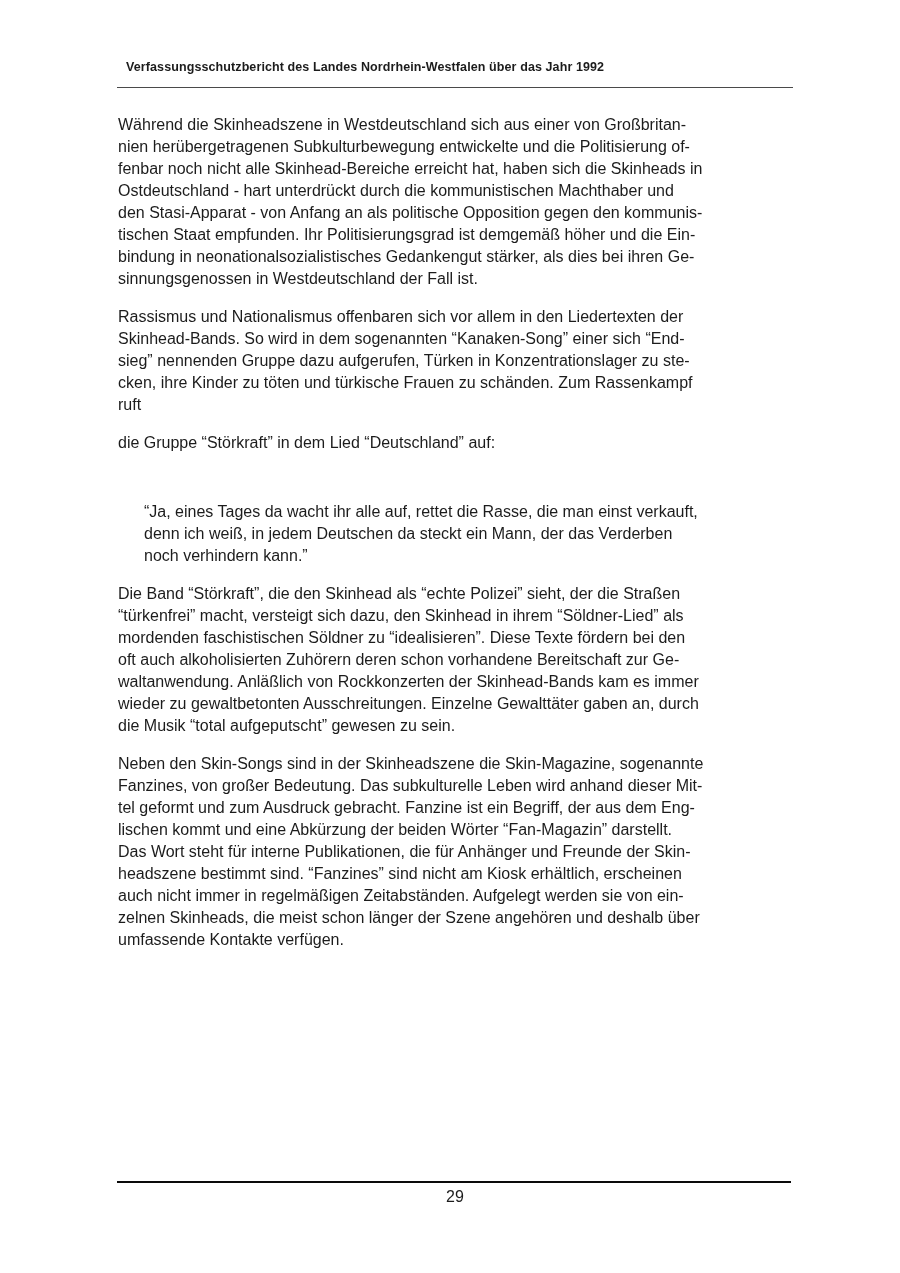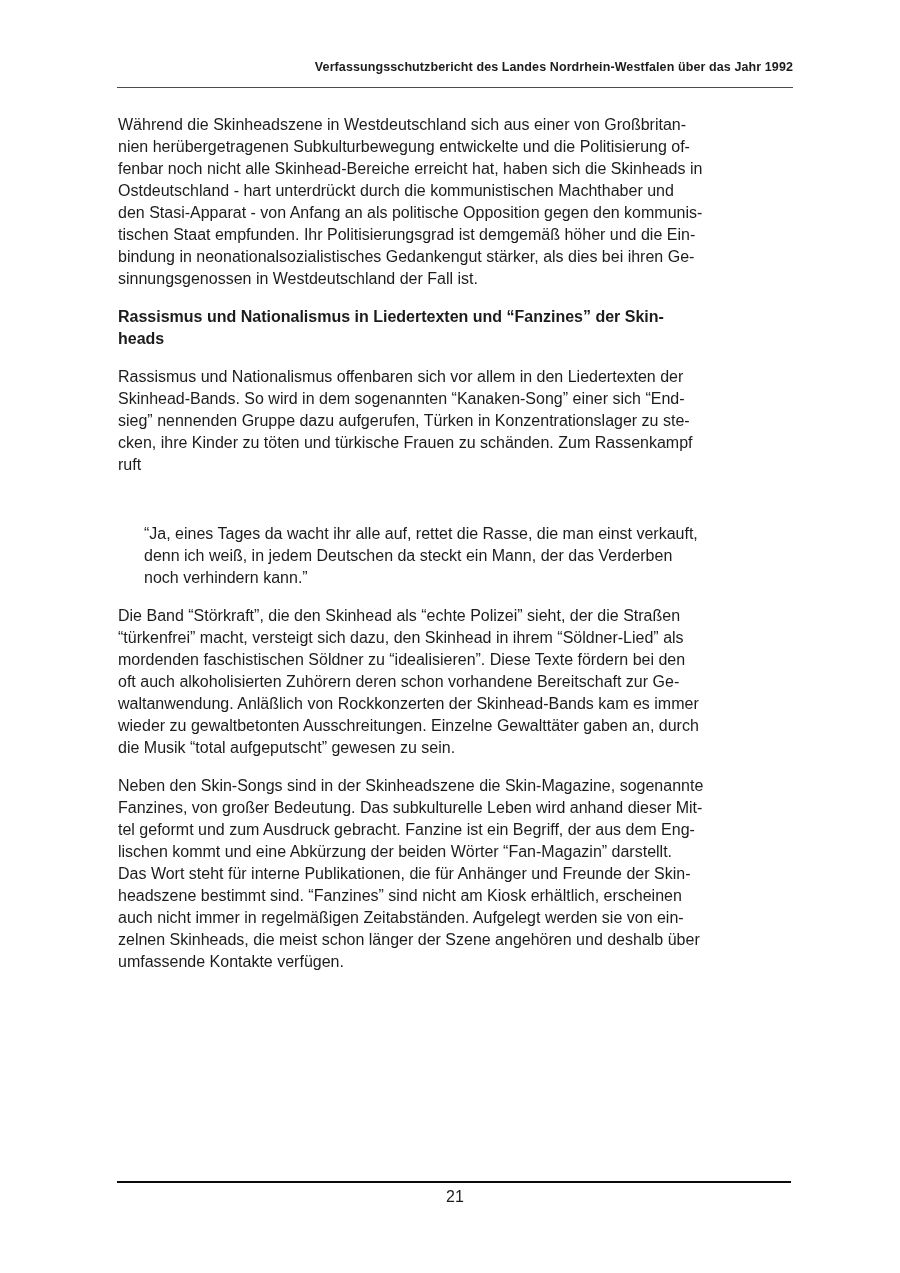--- a/index.html
+++ b/index.html
@@ -9,23 +9,23 @@
     height: 1273px;
     background: #ffffff;
     font-family: "Liberation Sans", sans-serif;
     color: #1c1c1c;
     overflow: hidden;
     margin: 0 auto;
   }
   .header-title {
     position: absolute;
     top: 60px;
-    left: 118px;
+    left: 126px;
     width: 675px;
-    text-align: right;
+    text-align: left;
     font-size: 12.5px;
     font-weight: bold;
     letter-spacing: 0.1px;
     white-space: nowrap;
   }
   .header-rule {
     position: absolute;
     top: 87px;
     left: 117px;
     width: 676px;
@@ -80,29 +80,28 @@
 
     <div class="block">Während die Skinheadszene in Westdeutschland sich aus einer von Großbritan-
 nien herübergetragenen Subkulturbewegung entwickelte und die Politisierung of-
 fenbar noch nicht alle Skinhead-Bereiche erreicht hat, haben sich die Skinheads in
 Ostdeutschland - hart unterdrückt durch die kommunistischen Machthaber und
 den Stasi-Apparat - von Anfang an als politische Opposition gegen den kommunis-
 tischen Staat empfunden. Ihr Politisierungsgrad ist demgemäß höher und die Ein-
 bindung in neonationalsozialistisches Gedankengut stärker, als dies bei ihren Ge-
 sinnungsgenossen in Westdeutschland der Fall ist.</div>
 
-    <div class="block heading">Rassismus und Nationalismus in Liedertexten und “Fanzines” der Skin-
-heads</div>
 
     <div class="block">Rassismus und Nationalismus offenbaren sich vor allem in den Liedertexten der
 Skinhead-Bands. So wird in dem sogenannten “Kanaken-Song” einer sich “End-
 sieg” nennenden Gruppe dazu aufgerufen, Türken in Konzentrationslager zu ste-
 cken, ihre Kinder zu töten und türkische Frauen zu schänden. Zum Rassenkampf
 ruft</div>
 
+    <div class="block">die Gruppe “Störkraft” in dem Lied “Deutschland” auf:</div>
 
     <div class="block quote">“Ja, eines Tages da wacht ihr alle auf, rettet die Rasse, die man einst verkauft,
 denn ich weiß, in jedem Deutschen da steckt ein Mann, der das Verderben
 noch verhindern kann.”</div>
 
     <div class="block">Die Band “Störkraft”, die den Skinhead als “echte Polizei” sieht, der die Straßen
 “türkenfrei” macht, versteigt sich dazu, den Skinhead in ihrem “Söldner-Lied” als
 mordenden faschistischen Söldner zu “idealisieren”. Diese Texte fördern bei den
 oft auch alkoholisierten Zuhörern deren schon vorhandene Bereitschaft zur Ge-
 waltanwendung. Anläßlich von Rockkonzerten der Skinhead-Bands kam es immer
@@ -117,15 +116,15 @@
 Das Wort steht für interne Publikationen, die für Anhänger und Freunde der Skin-
 headszene bestimmt sind. “Fanzines” sind nicht am Kiosk erhältlich, erscheinen
 auch nicht immer in regelmäßigen Zeitabständen. Aufgelegt werden sie von ein-
 zelnen Skinheads, die meist schon länger der Szene angehören und deshalb über
 umfassende Kontakte verfügen.</div>
 
   </div>
 
   <div class="footer-rule"></div>
 
-  <div class="page-number">21</div>
+  <div class="page-number">29</div>
 
 </div>
 
 </body></html>

